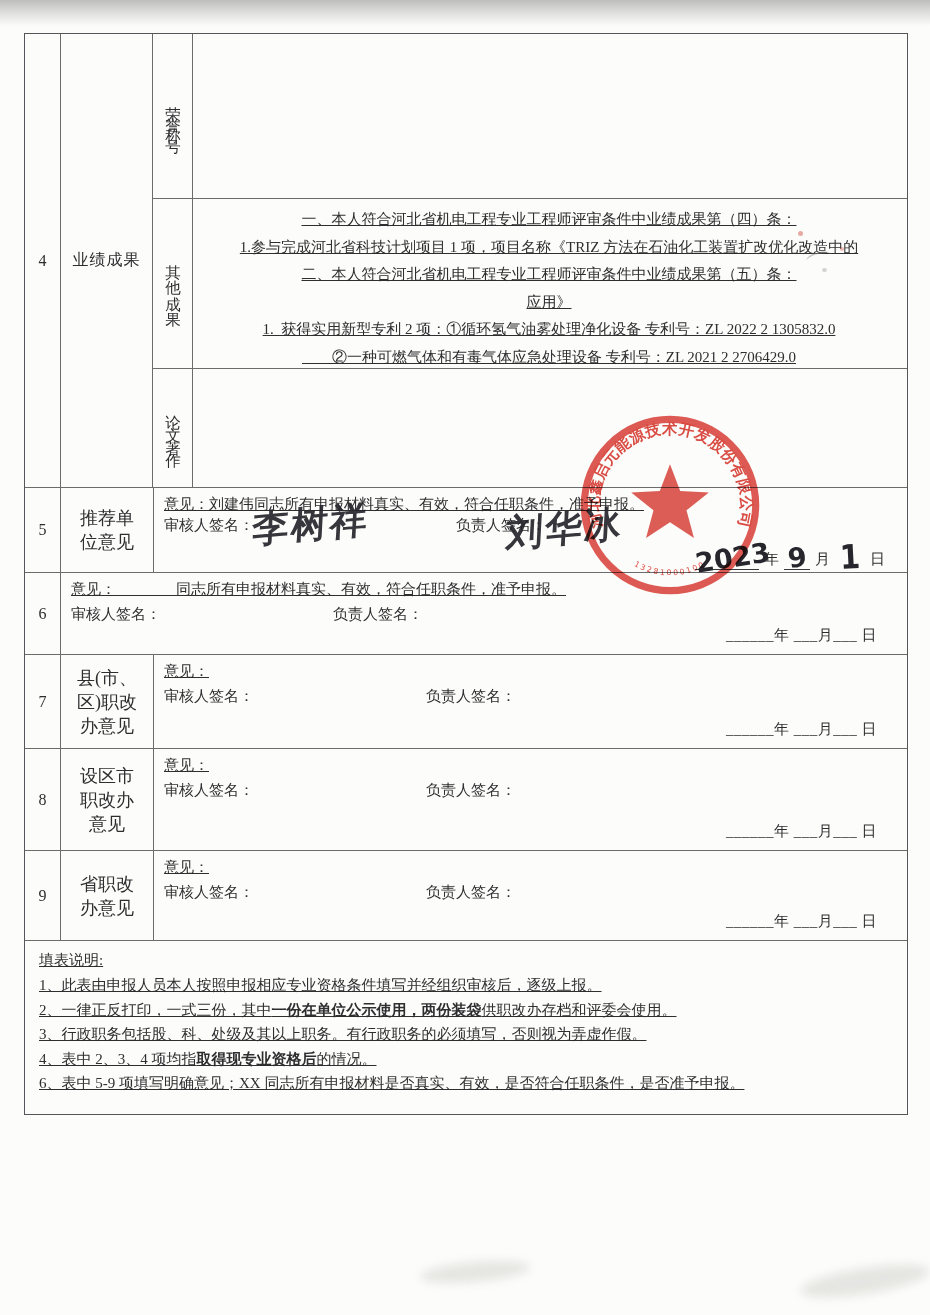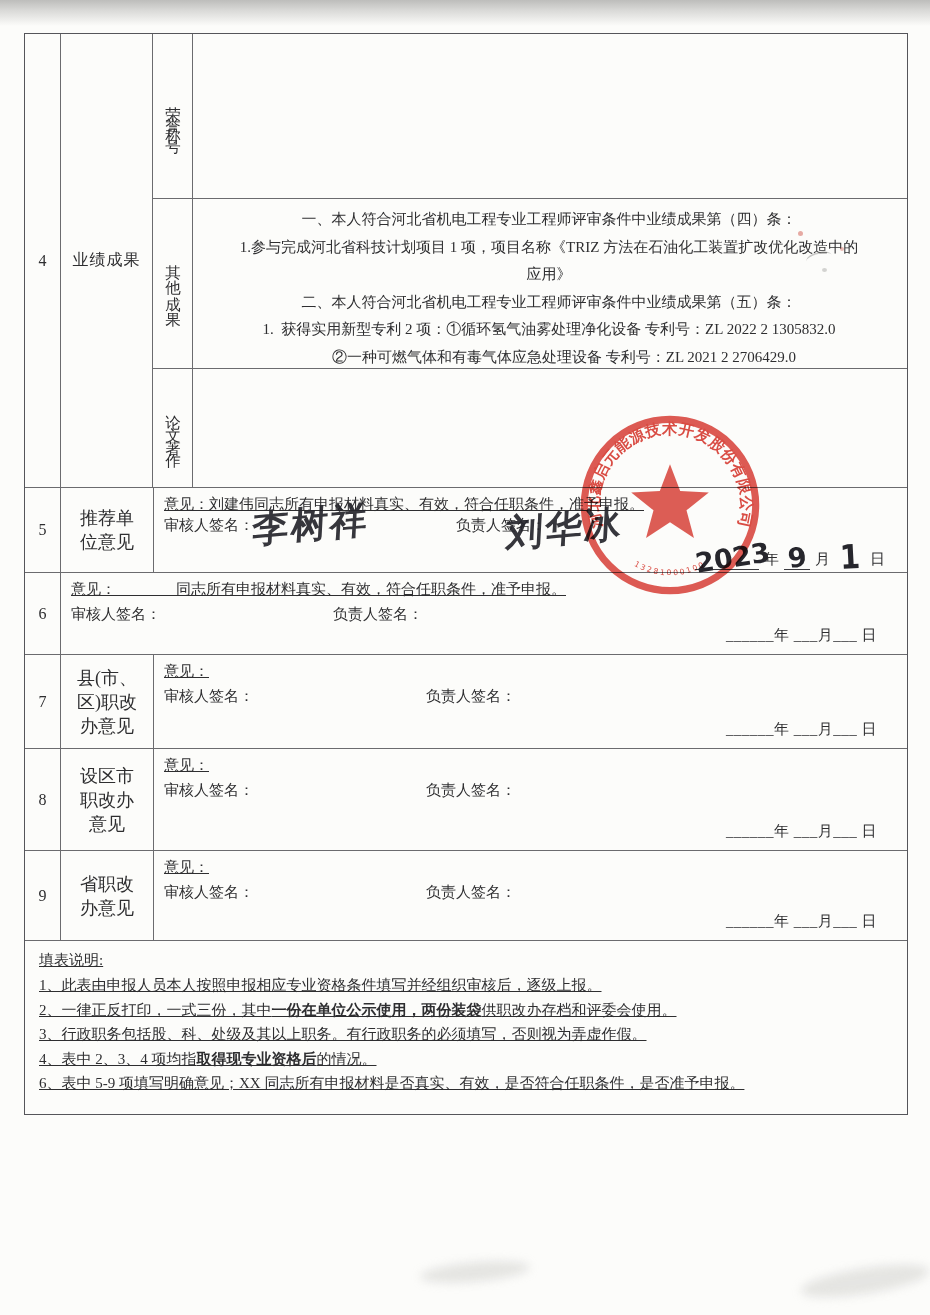--- a/index.html
+++ b/index.html
@@ -29,21 +29,21 @@
   .cell { border-right: 1px solid #6b6b6e; display: flex; align-items: center; justify-content: center; text-align: center; }
   .num { width: 36px; font-size: 16px; }
   .cat { width: 92px; font-size: 16px; letter-spacing: 1px; }
   .oplabel { width: 93px; font-size: 18px; padding: 0 13px; line-height: 24px; }
   .oplabel span { display: block; word-break: break-all; }
   .sections { flex: 1; display: flex; flex-direction: column; }
   .srow { display: flex; border-bottom: 1px solid #6b6b6e; }
   .srow:last-child { border-bottom: none; }
   .sublabel { width: 40px; }
   .vtext { writing-mode: vertical-rl; text-orientation: upright; letter-spacing: 11px; font-size: 15.5px; }
-  .ccontent { flex: 1; border-right: none; display: block; position: relative; }
+  .ccontent { flex: 1; border-right: none; display: block; position: relative; text-decoration: underline; }
   .achv { padding: 7px 14px 0 12px; }
   .achv div { line-height: 27.5px; white-space: pre-wrap; font-size: 15px; }
 
   .opcontent { flex: 1; position: relative; display: block; padding: 5px 0 0 10px; text-decoration: underline; }
   .opline1 { white-space: pre-wrap; line-height: 22px; }
   .siglabels { position: absolute; left: 10px; top: 28px; width: 100%; }
   .principal-label { position: absolute; left: 292px; top: 0; }
   .r69 .principal-label { left: 262px; }
   .r69 .siglabels { top: 32px; }
   .opdate { position: absolute; right: 30px; bottom: 9px; letter-spacing: .5px; white-space: pre; }
@@ -89,22 +89,22 @@
           <div class="cell ccontent"></div>
         </div>
         <div class="srow" style="height:170px;">
           <div class="cell sublabel">
             <span class="vtext" style="letter-spacing:16px;">其他成果</span>
           </div>
           <div class="cell ccontent">
             <div class="achv">
               <div>一、本人符合河北省机电工程专业工程师评审条件中业绩成果第（四）条：</div>
               <div>1.参与完成河北省科技计划项目 1 项，项目名称《TRIZ 方法在石油化工装置扩改优化改造中的</div>
+              <div>二、本人符合河北省机电工程专业工程师评审条件中业绩成果第（五）条：</div>
               <div>应用》</div>
-              <div>二、本人符合河北省机电工程专业工程师评审条件中业绩成果第（五）条：</div>
               <div>1.  获得实用新型专利 2 项：①循环氢气油雾处理净化设备 专利号：ZL 2022 2 1305832.0</div>
               <div>　　②一种可燃气体和有毒气体应急处理设备 专利号：ZL 2021 2 2706429.0</div>
             </div>
           </div>
         </div>
         <div class="srow" style="flex:1;">
           <div class="cell sublabel">
             <span class="vtext" style="letter-spacing:13px;">论文著作</span>
           </div>
           <div class="cell ccontent"></div>

